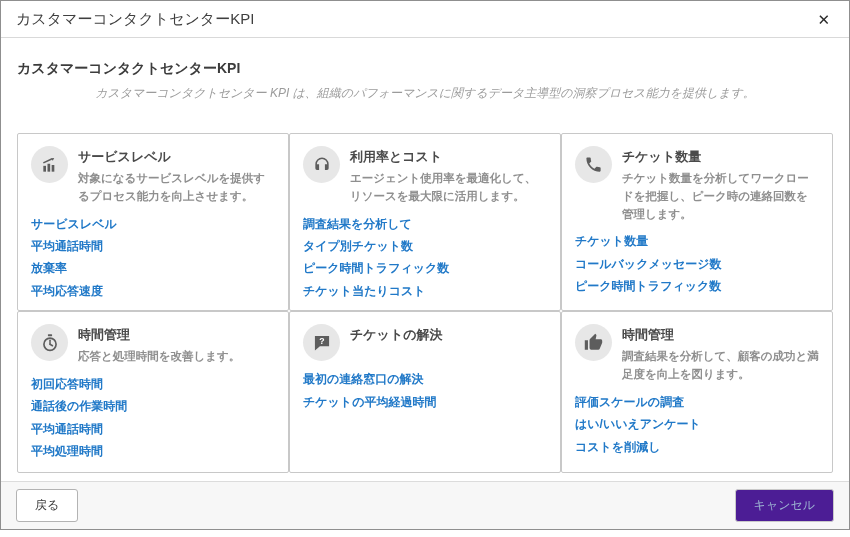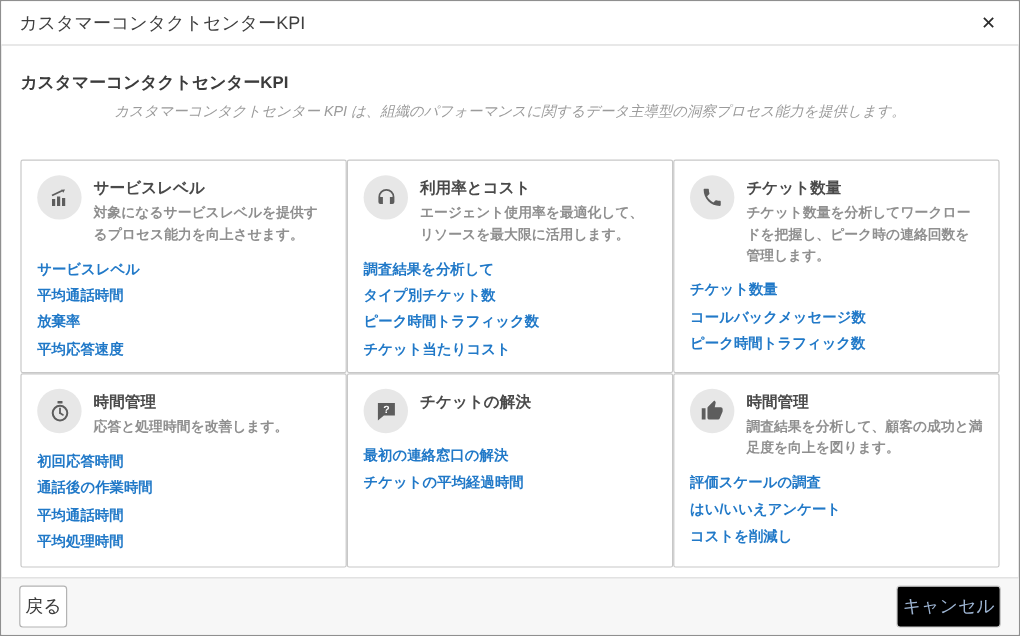--- a/index.html
+++ b/index.html
@@ -110,33 +110,33 @@
     flex: none;
     height: 48px;
     background: #f7f7f7;
     border-top: 1px solid #dcdcdc;
     display: flex;
     align-items: center;
     padding: 0 15px;
   }
   .btn {
     font-family: inherit;
-    font-size: 15px;
+    font-size: 12px;
     border-radius: 3px;
-    padding: 7px 4px;
+    padding: 7px 18px;
     cursor: pointer;
   }
   .btn-back {
     background: #ffffff;
     border: 1px solid #b3b3b3;
     color: #3c3c3c;
   }
   .btn-cancel {
     margin-left: auto;
-    background: #000000;
+    background: #4c1d95;
     border: 1px solid #c9c9c9;
     color: #9db4d2;
   }
 </style>
 </head>
 <body>
 
 <div class="window">
 
   <div class="titlebar">

